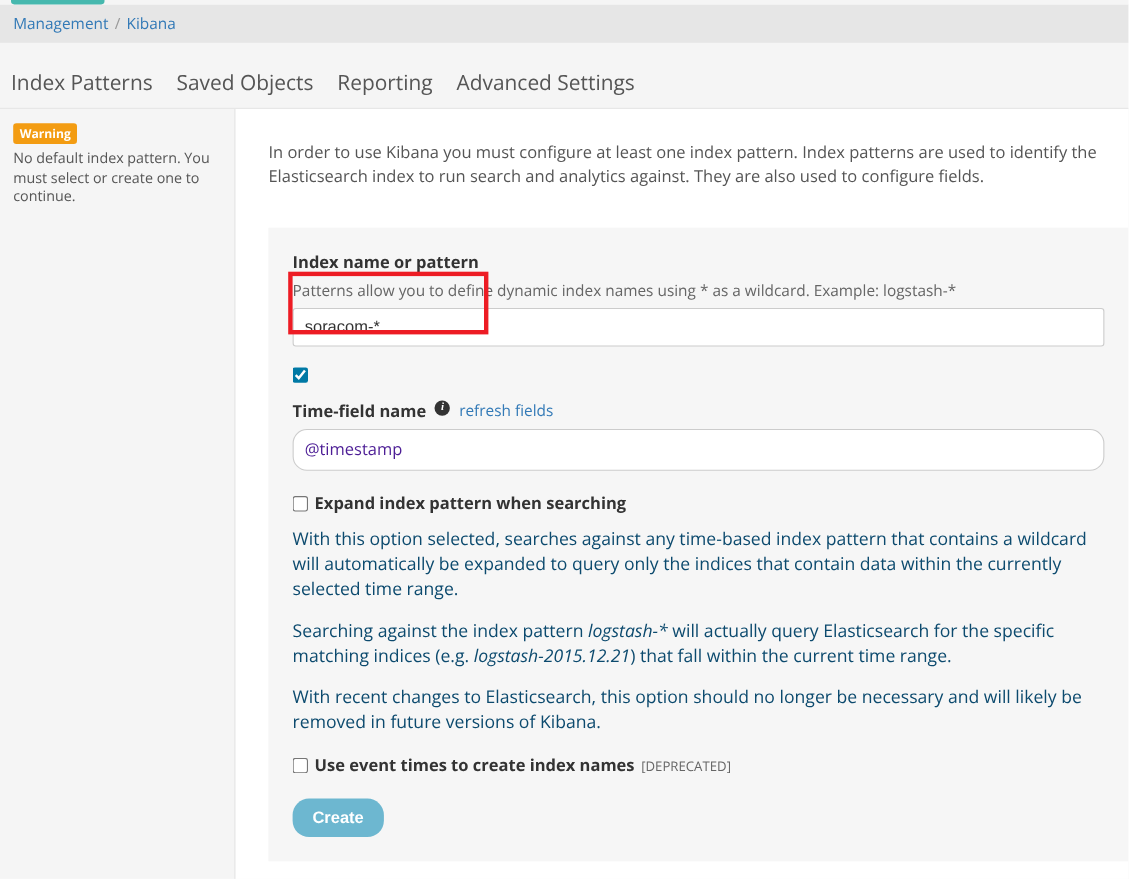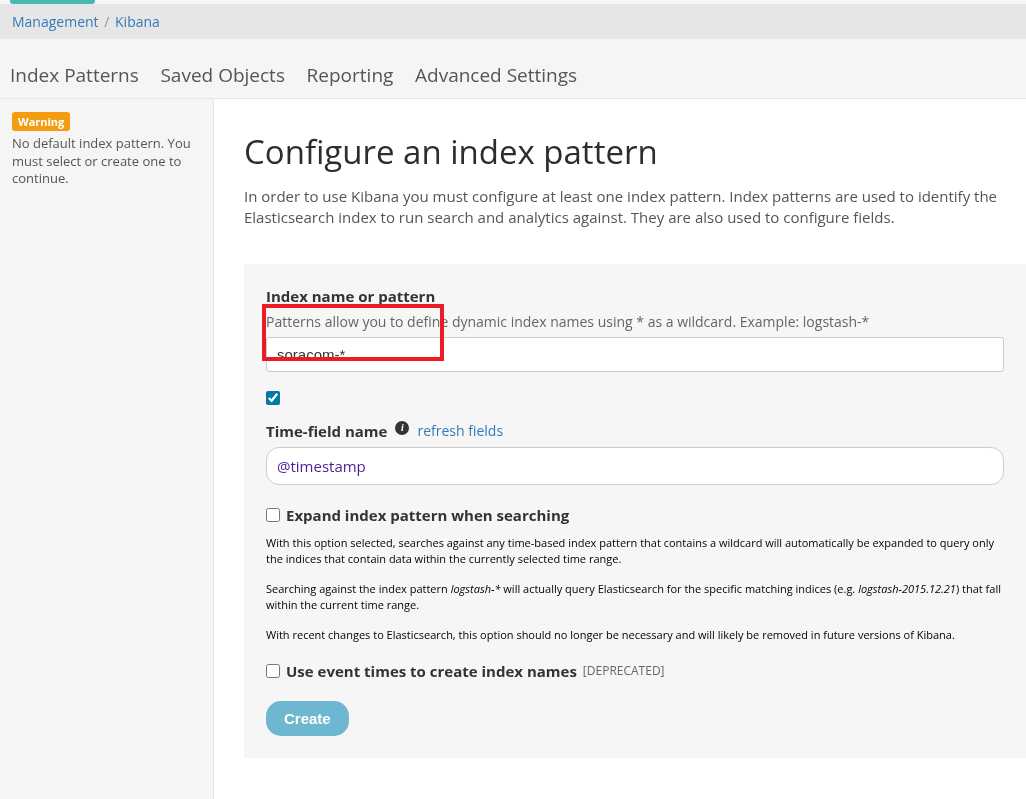--- a/index.html
+++ b/index.html
@@ -194,22 +194,22 @@
     .select-input {
       width: 100%;
       padding: 8px 10px;
       font-size: 15px;
       border: 1px solid #ccc;
       border-radius: 13px;
       background: #fff;
       color: #4c1d95;
     }
     .desc-text {
-      font-size: 11px;
-      color: #000000;
+      font-size: 16px;
+      color: #0c4a6e;
       line-height: 1.45;
       margin-bottom: 14px;
     }
     .desc-text em {
       font-style: italic;
     }
     .btn-primary {
       background: #6db7d0;
       color: #fff;
       border: none;
@@ -244,21 +244,20 @@
     <span class="tab">Advanced Settings</span>
   </div>
 
   <div class="main">
     <div class="sidebar">
       <span class="badge-warning">Warning</span>
       <div class="sidebar-text">No default index pattern. You must select or create one to continue.</div>
     </div>
 
     <div class="content">
-      <h1 class="page-title">Configure an index pattern</h1>
       <p class="intro">In order to use Kibana you must configure at least one index pattern. Index patterns are used to identify the Elasticsearch index to run search and analytics against. They are also used to configure fields.</p>
 
       <div class="form-panel">
 
         <div class="form-group">
           <label class="form-label">Index name or pattern</label>
           <div class="form-help">Patterns allow you to define dynamic index names using * as a wildcard. Example: logstash-*</div>
           <div class="input-wrap">
             <input type="text" class="text-input" value="soracom-*" style="">
             <div class="highlight-box"></div>

